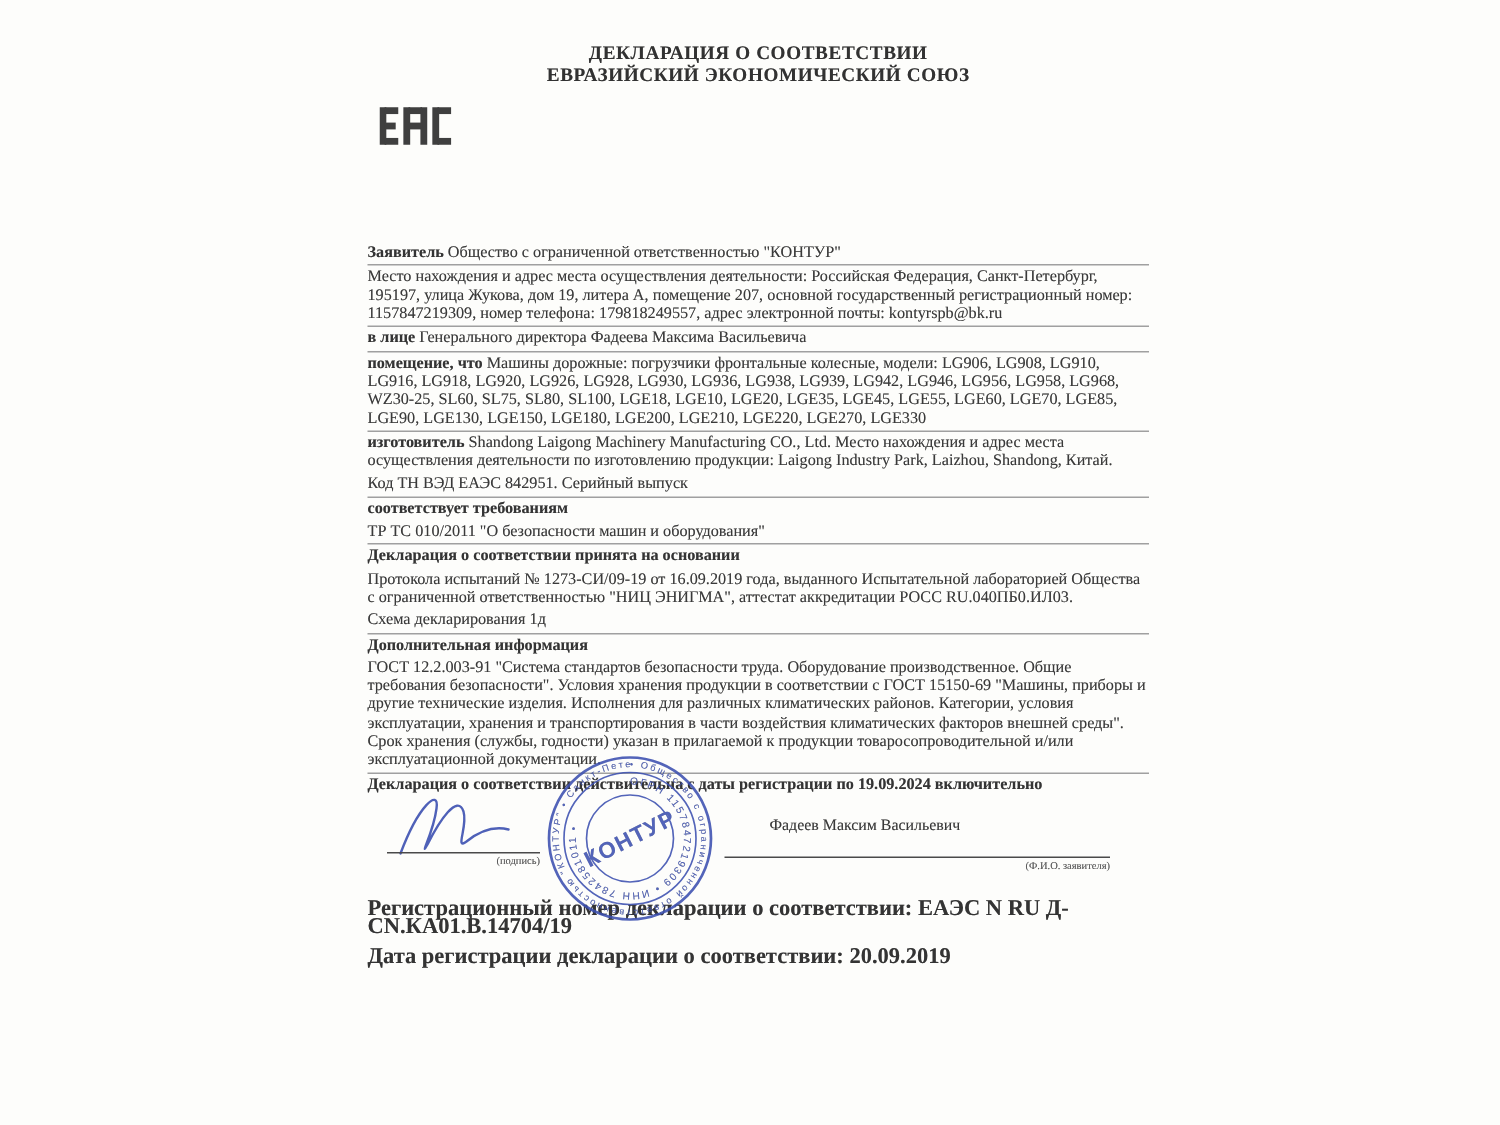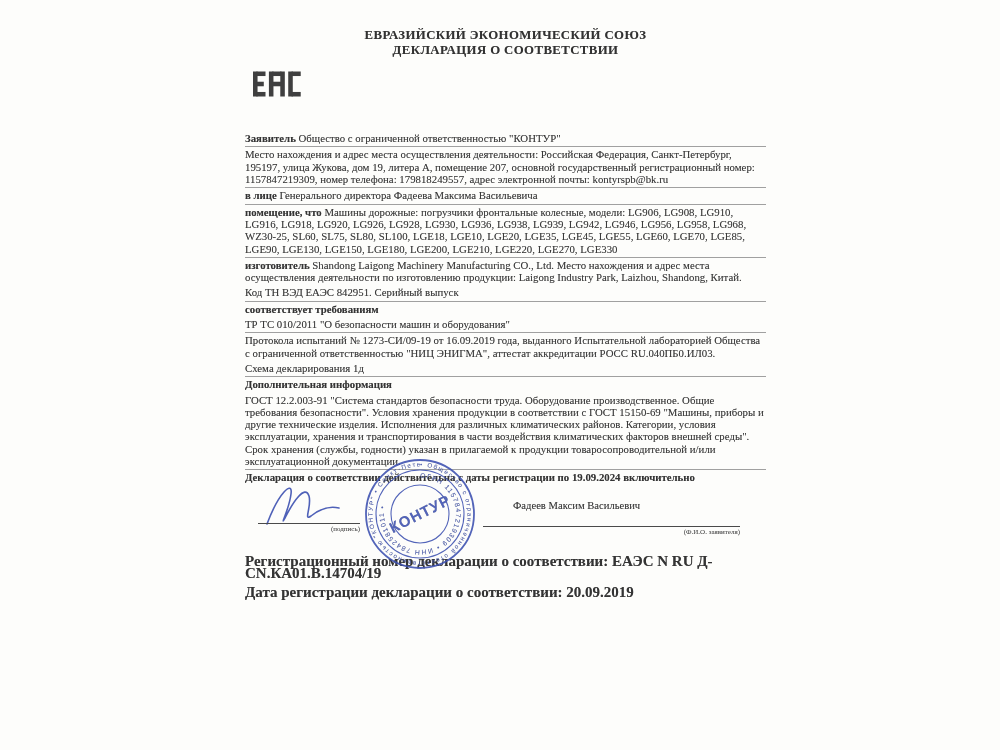--- a/index.html
+++ b/index.html
@@ -10,40 +10,40 @@
   .doc{
     position:absolute;left:245px;top:28px;width:521px;height:600px;
     color:#3a3a3a;font-size:10.8px;line-height:12.3px;
     text-shadow:0 0 0.4px rgba(70,70,70,0.45);
   }
   .title{
     text-align:center;font-weight:bold;font-size:12.8px;line-height:14.6px;
     letter-spacing:0.4px;color:#323232;
   }
   .eac-logo{position:absolute;left:8px;top:33px;}
-  .body{margin-top:74px;}
+  .body{margin-top:104px;}
   .sec{padding:1px 0 2px;}
   .rule{border-bottom:1px solid #a0a0a0;}
   b,.b{font-weight:bold;color:#343434;}
   .u{}
   .sig-block{position:relative;height:62px;}
   .cap{font-size:7px;line-height:8px;color:#5a5a5a;text-align:right;}
   .sigline{border-top:1px solid #4a4a4a;}
   .regline{font-weight:bold;color:#343434;font-size:15px;}
   .mt6{margin-top:7px;}
   .stamp{position:absolute;opacity:0.88;}
 </style>
 </head>
 <body>
 
 <div class="doc">
 
   <div class="title">
+    <div>ДЕКЛАРАЦИЯ О СООТВЕТСТВИИ</div>
     <div>ЕВРАЗИЙСКИЙ ЭКОНОМИЧЕСКИЙ СОЮЗ</div>
-    <div>ДЕКЛАРАЦИЯ О СООТВЕТСТВИИ</div>
   </div>
 
   <div class="eac-logo">
     <svg width="50" height="46" viewBox="0 0 88 44">
       <g fill="#3f3f3f">
         <rect x="0" y="0" width="8" height="44"></rect>
         <rect x="6" y="0" width="16" height="8"></rect>
         <rect x="6" y="18" width="13" height="8"></rect>
         <rect x="6" y="36" width="16" height="8"></rect>
         <rect x="28" y="0" width="8" height="44"></rect>
@@ -89,20 +89,23 @@
     </div>
 
     <div class="sec">
       <b>соответствует требованиям</b>
     </div>
 
     <div class="sec rule">
       <span>ТР ТС 010/2011 "О безопасности машин и оборудования"</span>
     </div>
 
+    <div class="sec">
+      <b>Декларация о соответствии принята на основании</b>
+    </div>
 
     <div class="sec">
       <span>Протокола испытаний № 1273-СИ/09-19 от 16.09.2019 года, выданного Испытательной лабораторией Общества с ограниченной ответственностью "НИЦ ЭНИГМА", аттестат аккредитации РОСС RU.040ПБ0.ИЛ03.</span>
     </div>
 
     <div class="sec rule">
       <span>Схема декларирования 1д</span>
     </div>
 
     <div class="sec">

